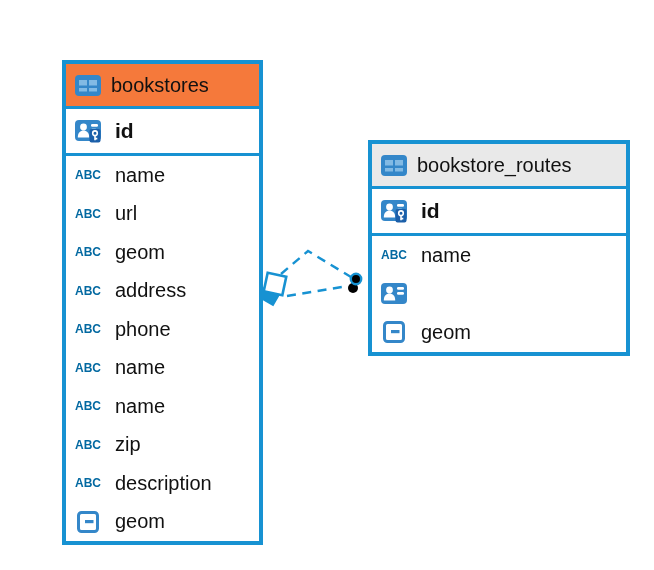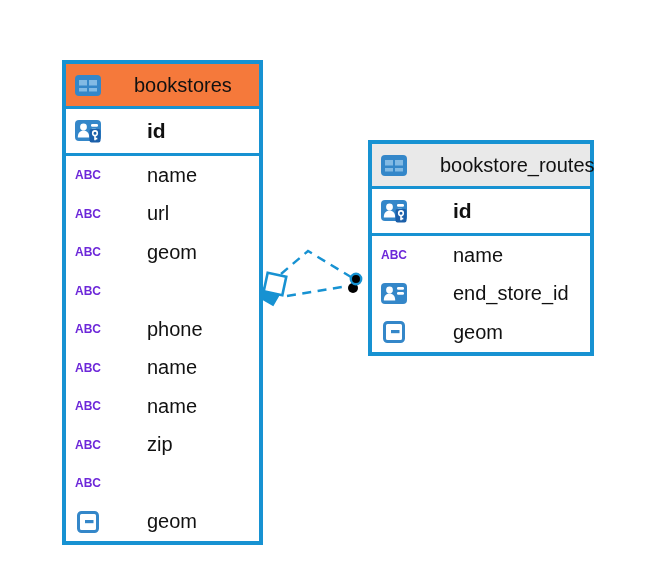--- a/index.html
+++ b/index.html
@@ -5,39 +5,39 @@
   html,body{margin:0;padding:0;}
   body{
     width:654px;height:570px;position:relative;background:#ffffff;
     font-family:"Liberation Sans",sans-serif;color:#111111;overflow:hidden;
   }
   .table-card{
     position:absolute;background:#ffffff;border:4px solid #1792D2;
     box-sizing:border-box;z-index:2;
   }
   #table-bookstores{left:62px;top:60px;width:201px;}
-  #table-bookstore-routes{left:368px;top:140px;width:226px;}
+  #table-bookstore-routes{left:368px;top:140px;width:262px;}
   .card-header{
     height:42px;display:flex;align-items:center;gap:9px;padding:0 8px;
     border-bottom:3px solid #1792D2;font-size:20px;font-weight:400;
   }
   .hdr-orange{background:#F5793B;}
   .hdr-gray{background:#E9E9E9;}
   .row{
-    display:flex;align-items:center;gap:22px;padding:0 8px;font-size:20px;
+    display:flex;align-items:center;gap:13px;padding:0 8px;font-size:20px;
     background:#ffffff;
   }
   .row.pk{height:44px;font-weight:bold;border-bottom:3px solid #1792D2;font-size:21px;}
   .row.field{height:38.5px;}
   .icon-slot{width:28px;flex:none;display:flex;justify-content:center;align-items:center;}
   .abc{
-    font-size:12px;font-weight:800;color:#6d28d9;letter-spacing:0px;
+    font-size:12px;font-weight:800;color:#0369a1;letter-spacing:0px;
     font-family:"Liberation Sans",sans-serif;
   }
-  .label{white-space:nowrap;margin-left:23px;}
+  .label{white-space:nowrap;}
   #connector-overlay{position:absolute;left:0;top:0;z-index:1;}
 </style>
 </head>
 <body>
 
 <svg id="connector-overlay" width="654" height="570" viewBox="0 0 654 570">
   <path d="M281 274 L308 251 L351 277" fill="none" stroke="#1792D2" stroke-width="2.4" stroke-dasharray="9 6.5"></path>
   <path d="M287 296 L348 286" fill="none" stroke="#1792D2" stroke-width="2.4" stroke-dasharray="9 6.5"></path>
   <g>
     <rect x="-8" y="-8" width="16" height="16" fill="#1792D2" stroke="#1792D2" stroke-width="2" transform="translate(270,294) rotate(30)"></rect>
@@ -94,20 +94,21 @@
   <div class="row field">
     <span class="icon-slot">
         <span class="abc">ABC</span>
       </span>
     <span class="label">geom</span>
   </div>
   <div class="row field">
     <span class="icon-slot">
         <span class="abc">ABC</span>
       </span>
+    <span class="label">address</span>
   </div>
   <div class="row field">
     <span class="icon-slot">
         <span class="abc">ABC</span>
       </span>
     <span class="label">phone</span>
   </div>
   <div class="row field">
     <span class="icon-slot">
         <span class="abc">ABC</span>
@@ -123,20 +124,21 @@
   <div class="row field">
     <span class="icon-slot">
         <span class="abc">ABC</span>
       </span>
     <span class="label">zip</span>
   </div>
   <div class="row field">
     <span class="icon-slot">
         <span class="abc">ABC</span>
       </span>
+    <span class="label">description</span>
   </div>
   <div class="row field">
     <span class="icon-slot">
       <svg width="22" height="22" viewBox="0 0 22 22">
         <rect x="1.5" y="1.5" width="19" height="19" rx="3" fill="#ffffff" stroke="#3487C9" stroke-width="3"></rect>
         <rect x="8" y="9" width="8.5" height="3.2" fill="#3487C9"></rect>
       </svg>
     </span>
     <span class="label">geom</span>
   </div>
@@ -181,21 +183,20 @@
   <div class="row field">
     <span class="icon-slot">
       <svg width="26" height="21" viewBox="0 0 26 21">
         <rect width="26" height="21" rx="4" fill="#3487C9"></rect>
         <circle cx="8.5" cy="7" r="3.4" fill="#ffffff"></circle>
         <path d="M2.8 17.5 c0 -5 2.6 -7 5.7 -7 c3.1 0 5.7 2 5.7 7 z" fill="#ffffff"></path>
         <rect x="16" y="4" width="7" height="2.8" rx="1.2" fill="#ffffff"></rect>
         <rect x="16" y="9" width="7" height="2.8" rx="1.2" fill="#ffffff"></rect>
       </svg>
     </span>
-    <span class="label">end_store_id</span>
   </div>
   <div class="row field">
     <span class="icon-slot">
       <svg width="22" height="22" viewBox="0 0 22 22">
         <rect x="1.5" y="1.5" width="19" height="19" rx="3" fill="#ffffff" stroke="#3487C9" stroke-width="3"></rect>
         <rect x="8" y="9" width="8.5" height="3.2" fill="#3487C9"></rect>
       </svg>
     </span>
     <span class="label">geom</span>
   </div>

